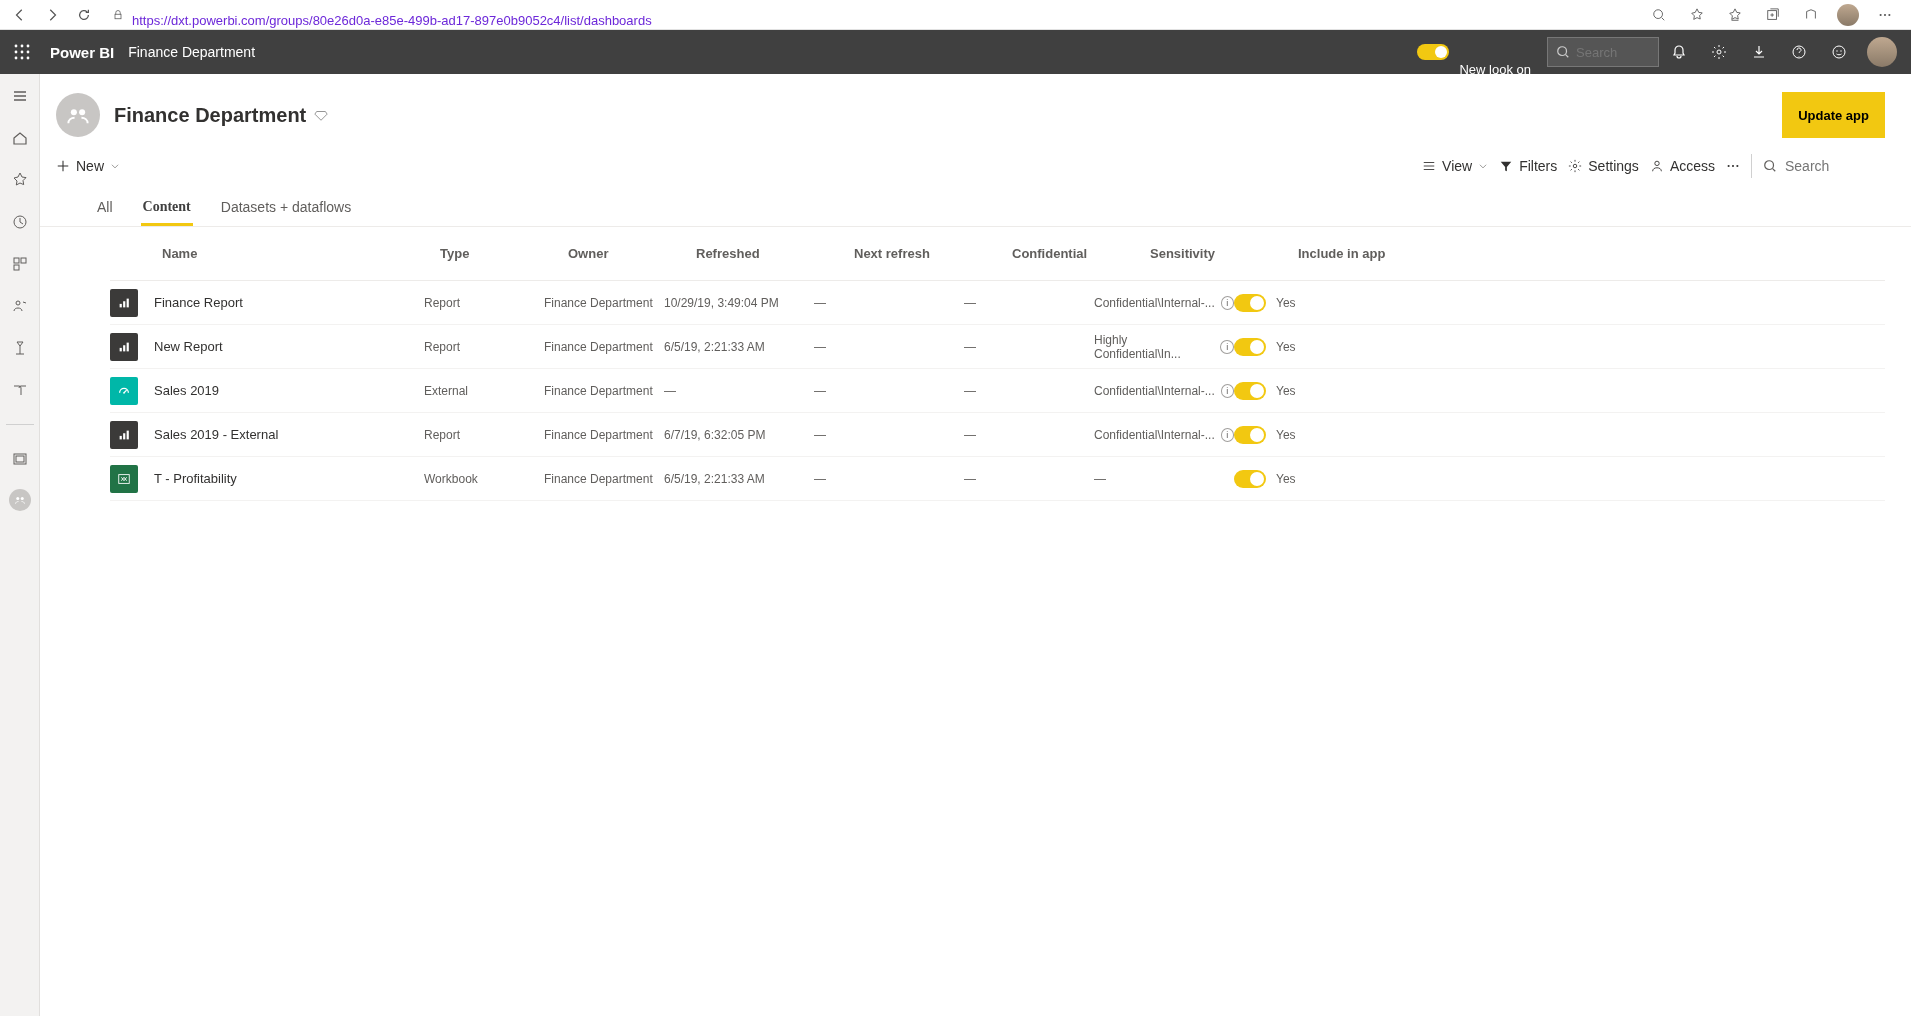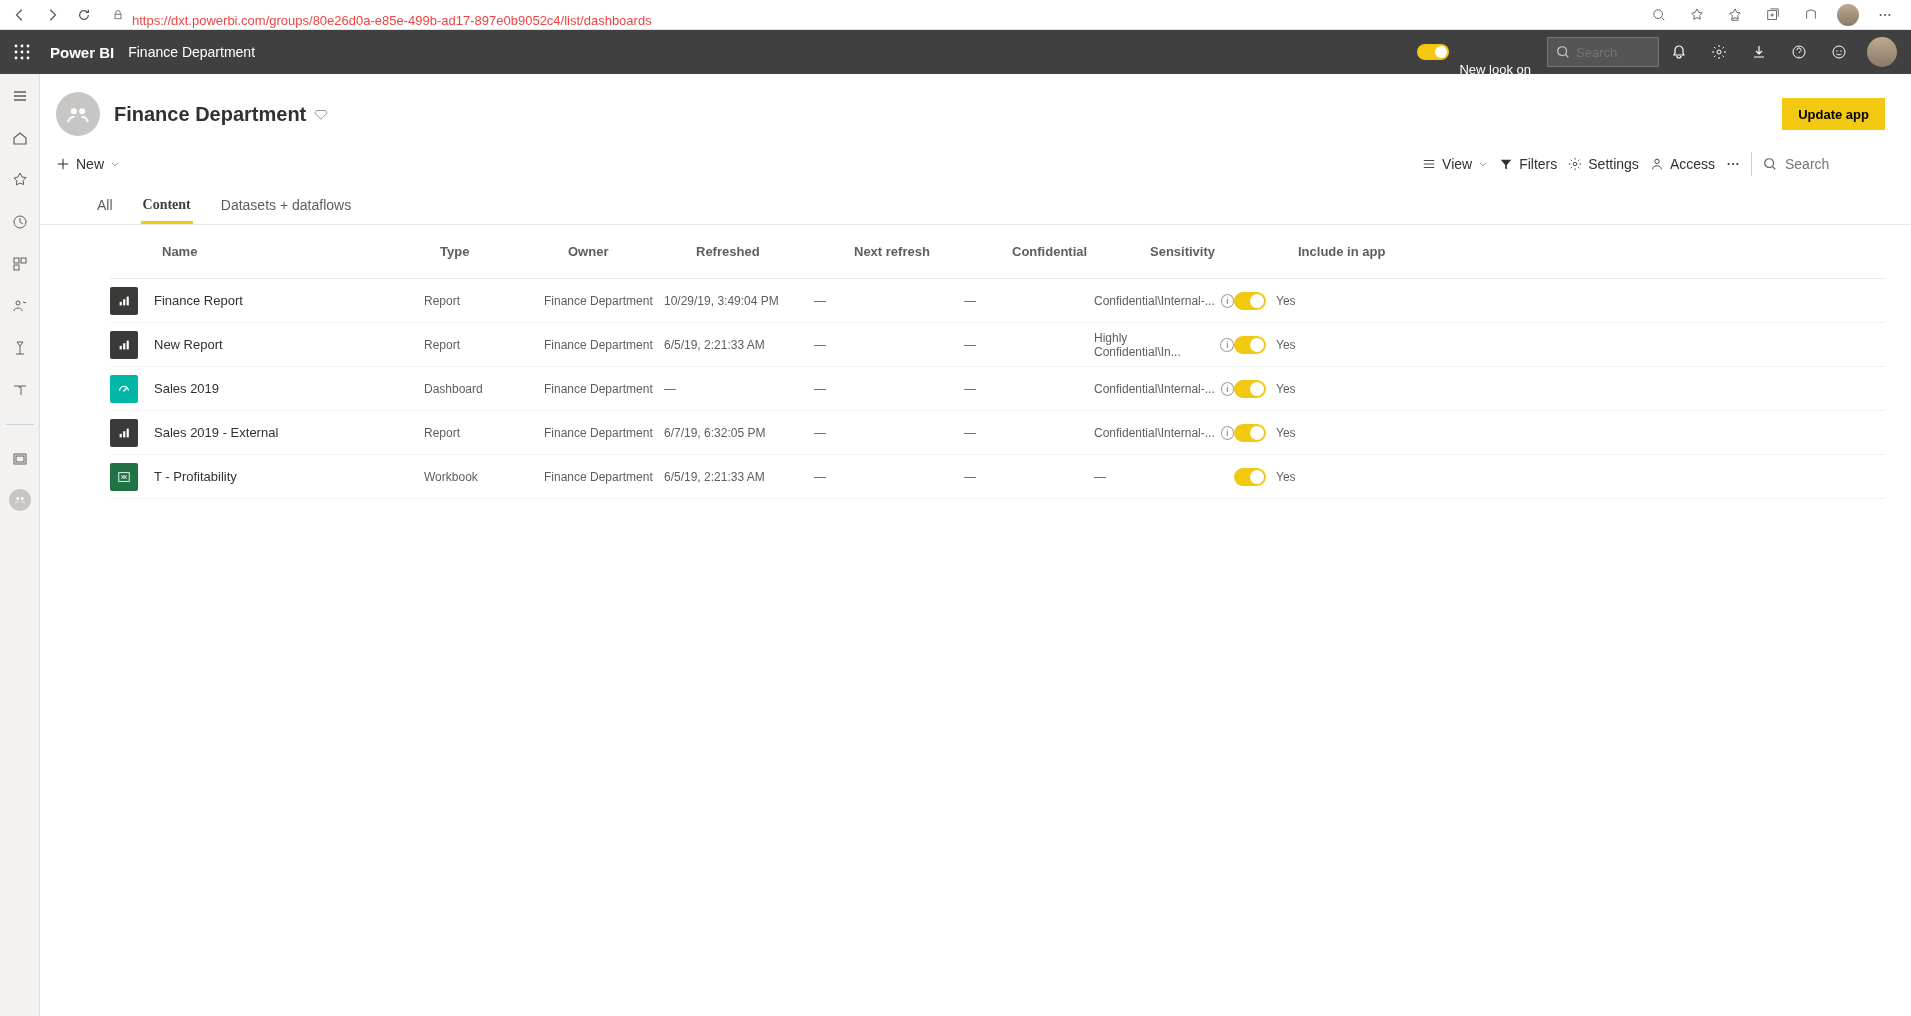--- a/index.html
+++ b/index.html
@@ -2,21 +2,21 @@
 <html><head>
 <meta charset="utf-8">
 <style>
   * { margin: 0; padding: 0; box-sizing: border-box; font-family: "Segoe UI", Arial, sans-serif; }
   body { background: #fff; color: #323130; font-size: 13px; overflow: hidden; }
 
   
   .browser-bar { height: 30px; display: flex; align-items: center; padding: 0 8px; border-bottom: 1px solid #e1e1e1; gap: 8px; }
   .browser-btn { width: 24px; height: 24px; display: flex; align-items: center; justify-content: center; color: #555; cursor: pointer; }
   .url-box { flex: 1; display: flex; align-items: center; gap: 8px; padding: 0 8px; color: #555; }
-  .url-text { flex: 1; font-size: 13px; color: #ef4444; margin-top: 12px; }
+  .url-text { flex: 1; font-size: 13px; color: #6d28d9; margin-top: 12px; }
   .browser-right { display: flex; align-items: center; gap: 14px; padding-right: 6px; }
   .avatar-sm { width: 22px; height: 22px; border-radius: 50%; background: linear-gradient(#bfa890,#8a7a68); }
 
   
   .top-nav { height: 44px; background: #404040; color: #fff; display: flex; align-items: center; padding: 0 6px 0 0; }
   .waffle { width: 44px; height: 44px; display: flex; align-items: center; justify-content: center; cursor: pointer; }
   .brand { font-size: 15px; font-weight: 600; padding: 0 14px 0 6px; }
   .breadcrumb { font-size: 14px; color: #fff; }
   .top-spacer { flex: 1; }
   .look-toggle { display: flex; align-items: center; gap: 10px; margin-right: 16px; }
@@ -32,21 +32,21 @@
   .left-rail { width: 40px; background: #f3f2f1; border-right: 1px solid #e1dfdd; display: flex; flex-direction: column; align-items: center; padding-top: 10px; gap: 18px; }
   .rail-icon { width: 24px; height: 24px; display: flex; align-items: center; justify-content: center; color: #605e5c; cursor: pointer; }
   .rail-sep { width: 28px; height: 1px; background: #d0d0d0; margin: 4px 0; }
   .rail-circle { width: 22px; height: 22px; border-radius: 50%; background: #c8c6c4; display: flex; align-items: center; justify-content: center; }
 
   .page { flex: 1; display: flex; flex-direction: column; background: #fff; overflow: auto; }
   .page-head { display: flex; align-items: center; padding: 18px 26px 10px 16px; gap: 14px; }
   .ws-icon { width: 44px; height: 44px; border-radius: 50%; background: #c8c6c4; display: flex; align-items: center; justify-content: center; color: #fff; }
   .ws-title { font-size: 20px; font-weight: 600; display: flex; align-items: center; gap: 8px; }
   .head-spacer { flex: 1; }
-  .update-btn { background: #f2c811; color: #000; height: 32px; padding: 0 16px; border: none; font-size: 13px; font-weight: 600; cursor: pointer; }
+  .update-btn { background: #f2c811; color: #000; height: 46px; padding: 0 16px; border: none; font-size: 13px; font-weight: 600; cursor: pointer; }
 
   .toolbar { display: flex; padding: 6px 26px 6px 16px; gap: 11px; border-bottom: 1px solid transparent; }
   .tb-btn { display: flex; align-items: center; gap: 6px; color: #323130; cursor: pointer; font-size: 14px; }
   .tb-spacer { flex: 1; }
   .tb-sep { width: 1px; height: 24px; background: #d0d0d0; }
   .tb-search { display: flex; align-items: center; gap: 8px; color: #605e5c; }
   .tb-search input { border: none; outline: none; font-size: 14px; color: #605e5c; width: 100px; }
 
   .tabs { display: flex; gap: 26px; padding: 6px 26px 0 55px; border-bottom: 1px solid #edebe9; }
   .tab { padding: 8px 2px; font-size: 14px; color: #605e5c; cursor: pointer; border-bottom: 3px solid transparent; }
@@ -420,21 +420,21 @@
             <div>
               <div class="item-icon dashboard">
                 <svg width="14" height="14" viewBox="0 0 16 16">
                   <path d="M3 10a5 5 0 0 1 10 0" stroke="#fff" fill="none" stroke-width="1.5"></path>
                   <path d="M8 10l3-3" stroke="#fff" stroke-width="1.5"></path>
                   <circle cx="8" cy="10" r="1" fill="#fff"></circle>
                 </svg>
               </div>
             </div>
             <div>Sales 2019</div>
-            <div class="type-cell">Dashboard</div>
+            <div class="type-cell">External</div>
             <div class="owner-cell">Finance Department</div>
             <div class="ref-cell">—</div>
             <div class="next-cell">—</div>
             <div class="end-cell">—</div>
             <div class="sens">
               <span>Confidential\Internal-...</span>
               <span class="sens-info">i</span>
             </div>
             <div class="incl">
               <div class="toggle">

